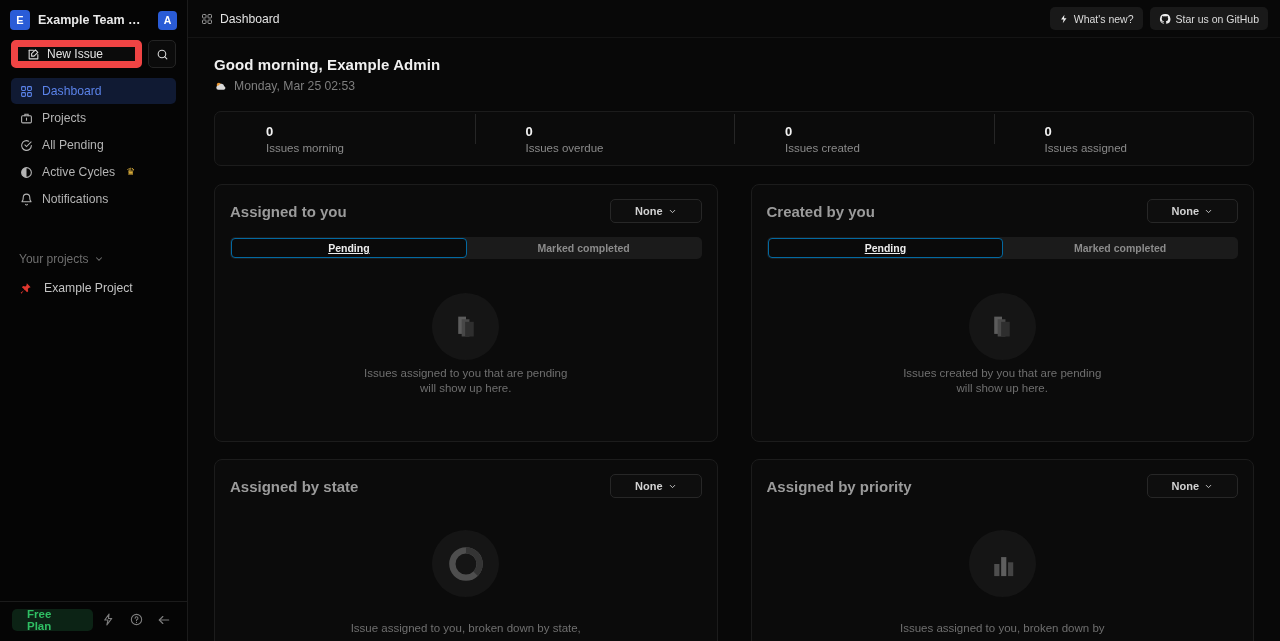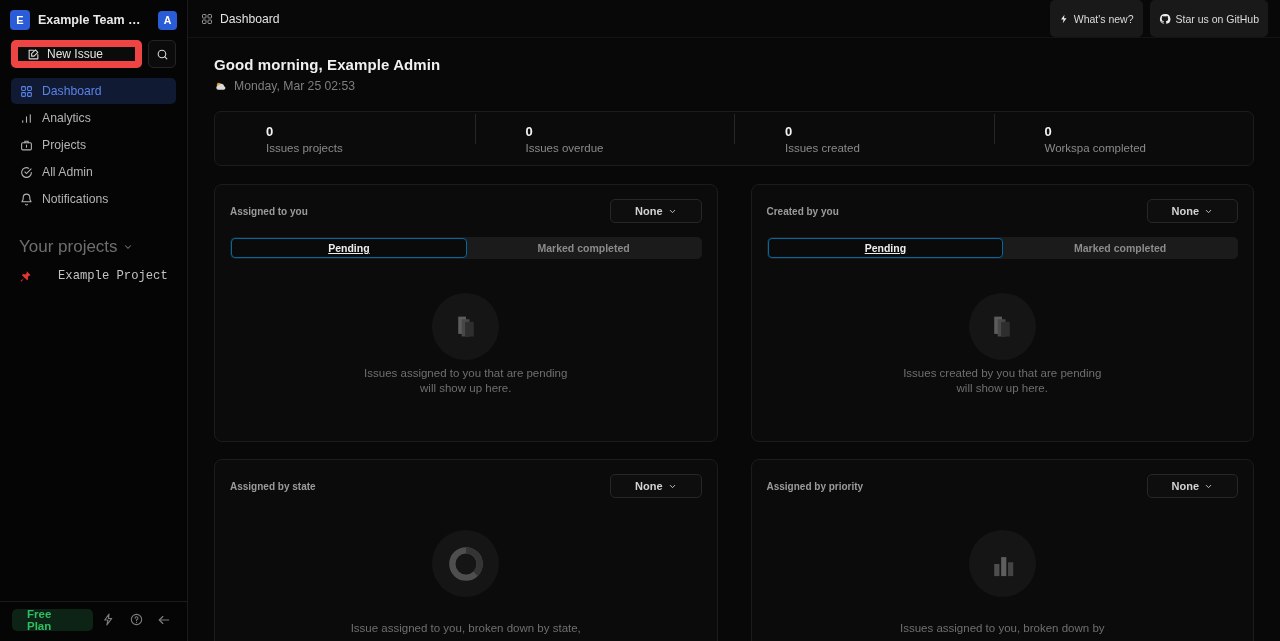--- a/index.html
+++ b/index.html
@@ -68,29 +68,29 @@
     height: 26px; border-radius: 5px;
     display: flex; align-items: center; gap: 9px;
     padding: 0 8px;
     font-size: 12.2px; color: #b4b4b4;
   }
   .nav-item.active { background: #101a33; color: #5a82e8; }
   .nav-item .ico { width: 14px; height: 14px; display: flex; align-items: center; justify-content: center; flex: 0 0 14px; }
   .crown { font-size: 10px; margin-left: 2px; line-height: 1; }
 
   .proj-head {
-    margin-top: 24px; padding: 0 19px;
+    margin-top: 36px; padding: 0 19px;
     display: flex; align-items: center; gap: 5px;
-    font-size: 17px; color: #6e6e6e;
+    font-size: 12px; color: #6e6e6e;
     height: 22px;
   }
   .proj-item {
     margin-top: 6px; padding: 0 19px;
-    display: flex; align-items: center; gap: 26px;
-    height: 24px; font-size: 12.2px; color: #c3c3c3; font-family: Liberation Mono, monospace;
+    display: flex; align-items: center; gap: 12px;
+    height: 24px; font-size: 12.2px; color: #c3c3c3;
   }
 
   .sb-footer {
     position: absolute; left: 0; bottom: 4px;
     width: 188px; height: 36px;
     border-top: 1px solid #1b1b1b;
     display: flex; align-items: center; gap: 4px;
     padding: 0 12px;
   }
   .plan-pill {
@@ -108,21 +108,21 @@
   .main { flex: 1 1 auto; height: 641px; display: flex; flex-direction: column; background: #080808; overflow: hidden; }
   .topbar {
     height: 38px; flex: 0 0 38px;
     display: flex; align-items: center;
     padding: 0 12px 0 13px;
     border-bottom: 1px solid #141414;
   }
   .crumb { display: flex; align-items: center; gap: 7px; font-size: 12.2px; color: #e2e2e2; font-weight: 500; }
   .topbar-right { margin-left: auto; display: flex; gap: 7px; }
   .pill-btn {
-    height: 37px; border-radius: 5px; background: #191919;
+    height: 23px; border-radius: 5px; background: #191919;
     display: flex; align-items: center; gap: 5px;
     padding: 0 9px; font-size: 10.5px; color: #dcdcdc; font-weight: 500;
   }
 
   .content { flex: 1 1 auto; overflow: hidden; padding: 0 26px; }
   .greet { padding-top: 18px; }
   .greet-title { font-size: 15px; font-weight: 700; color: #f0f0f0; letter-spacing: .1px; }
   .greet-sub { margin-top: 6px; display: flex; align-items: center; gap: 7px; font-size: 12.2px; color: #7e7e7e; }
 
   .stats {
@@ -148,21 +148,21 @@
     gap: 17px 33px;
   }
   .card {
     border: 1px solid #1c1c1c; border-radius: 8px;
     background: #0b0b0b;
     padding: 14px 15px 0 15px;
     height: 258px; overflow: hidden;
     display: flex; flex-direction: column;
   }
   .card-head { display: flex; align-items: center; }
-  .card-title { font-size: 10px; font-weight: 600; color: #9b9b9b; }
+  .card-title { font-size: 15px; font-weight: 600; color: #9b9b9b; }
   .select {
     margin-left: auto; height: 24px; min-width: 46px;
     border: 1px solid #272727; border-radius: 5px; background: #0e0e0e;
     display: flex; align-items: center; gap: 5px; padding: 0 24px;
     font-size: 11px; color: #d2d2d2; font-weight: 600;
   }
   .tabs {
     margin-top: 14px; height: 22px;
     background: #1b1b1b; border-radius: 5px;
     display: flex; padding: 1px;
@@ -232,52 +232,52 @@
           <svg width="13" height="13" viewBox="0 0 24 24" fill="none" stroke="#5a82e8" stroke-width="2">
             <rect x="3" y="3" width="7" height="7" rx="1.5"></rect>
               <rect x="14" y="3" width="7" height="7" rx="1.5"></rect>
             <rect x="3" y="14" width="7" height="7" rx="1.5"></rect>
               <rect x="14" y="14" width="7" height="7" rx="1.5"></rect>
           </svg>
         </span>
         <span>Dashboard</span>
       </div>
 
-      <div class="nav-item">
-        <span class="ico">
-          <svg width="13" height="13" viewBox="0 0 24 24" fill="none" stroke="#b4b4b4" stroke-width="2" stroke-linecap="round">
-            <path d="M5 16v3"></path>
-              <path d="M12 9v10"></path>
-              <path d="M19 5v14"></path>
-          </svg>
-        </span>
-        <span>Analytics</span>
-      </div>
 
       <div class="nav-item">
         <span class="ico">
           <svg width="13" height="13" viewBox="0 0 24 24" fill="none" stroke="#b4b4b4" stroke-width="2" stroke-linecap="round">
             <rect x="3" y="7" width="18" height="13" rx="2"></rect>
               <path d="M9 7V4h6v3"></path>
               <path d="M12 11v4"></path>
           </svg>
         </span>
         <span>Projects</span>
       </div>
 
       <div class="nav-item">
         <span class="ico">
           <svg width="13" height="13" viewBox="0 0 24 24" fill="none" stroke="#b4b4b4" stroke-width="2" stroke-linecap="round">
             <path d="M21 12a9 9 0 1 1-5-8"></path>
               <path d="M9 11l3 3 8.5-8.5"></path>
           </svg>
         </span>
-        <span>All Admin</span>
-      </div>
-
+        <span>All Pending</span>
+      </div>
+
+      <div class="nav-item">
+        <span class="ico">
+          <svg width="13" height="13" viewBox="0 0 24 24" fill="none" stroke="#b4b4b4" stroke-width="2">
+            <circle cx="12" cy="12" r="9"></circle>
+              <path d="M12 3a9 9 0 0 0 0 18z" fill="#b4b4b4" stroke="none"></path>
+          </svg>
+        </span>
+        <span>Active Cycles</span>
+        <span class="crown" style="color:#e2b33c">♛</span>
+      </div>
 
       <div class="nav-item">
         <span class="ico">
           <svg width="13" height="13" viewBox="0 0 24 24" fill="none" stroke="#b4b4b4" stroke-width="2" stroke-linecap="round">
             <path d="M18 8a6 6 0 1 0-12 0c0 7-3 8-3 8h18s-3-1-3-8"></path>
               <path d="M10.3 21a1.9 1.9 0 0 0 3.4 0"></path>
           </svg>
         </span>
         <span>Notifications</span>
       </div>
@@ -369,33 +369,33 @@
               <path d="M8 18a4 4 0 0 1 .5-8 5.5 5.5 0 0 1 10.3 1.6A3.3 3.3 0 0 1 18 18z" fill="#d9d9d9"></path>
             </svg>
           </span>
           <span>Monday, Mar 25 02:53</span>
         </div>
       </div>
 
       <div class="stats">
         <div class="stat">
           <span class="stat-val">0</span>
-          <span class="stat-lbl">Issues projects</span>
+          <span class="stat-lbl">Issues morning</span>
         </div>
         <div class="stat">
           <span class="stat-val">0</span>
           <span class="stat-lbl">Issues overdue</span>
         </div>
         <div class="stat">
           <span class="stat-val">0</span>
           <span class="stat-lbl">Issues created</span>
         </div>
         <div class="stat">
           <span class="stat-val">0</span>
-          <span class="stat-lbl">Workspa completed</span>
+          <span class="stat-lbl">Issues assigned</span>
         </div>
       </div>
 
       <div class="grid">
 
         <div class="card">
           <div class="card-head">
             <span class="card-title">Assigned to you</span>
             <div class="select">
               <span>None</span>

